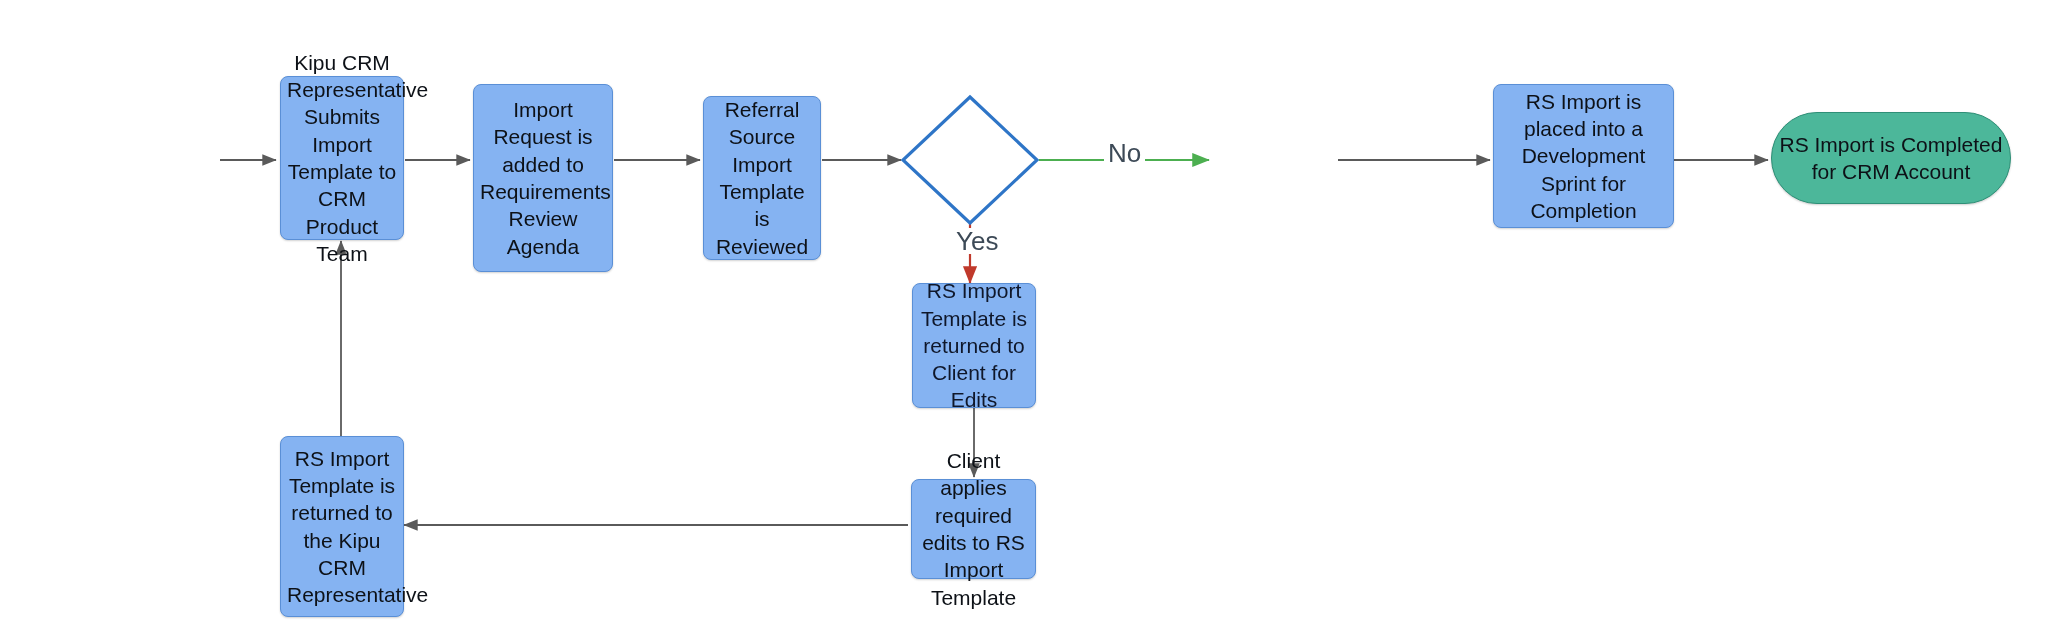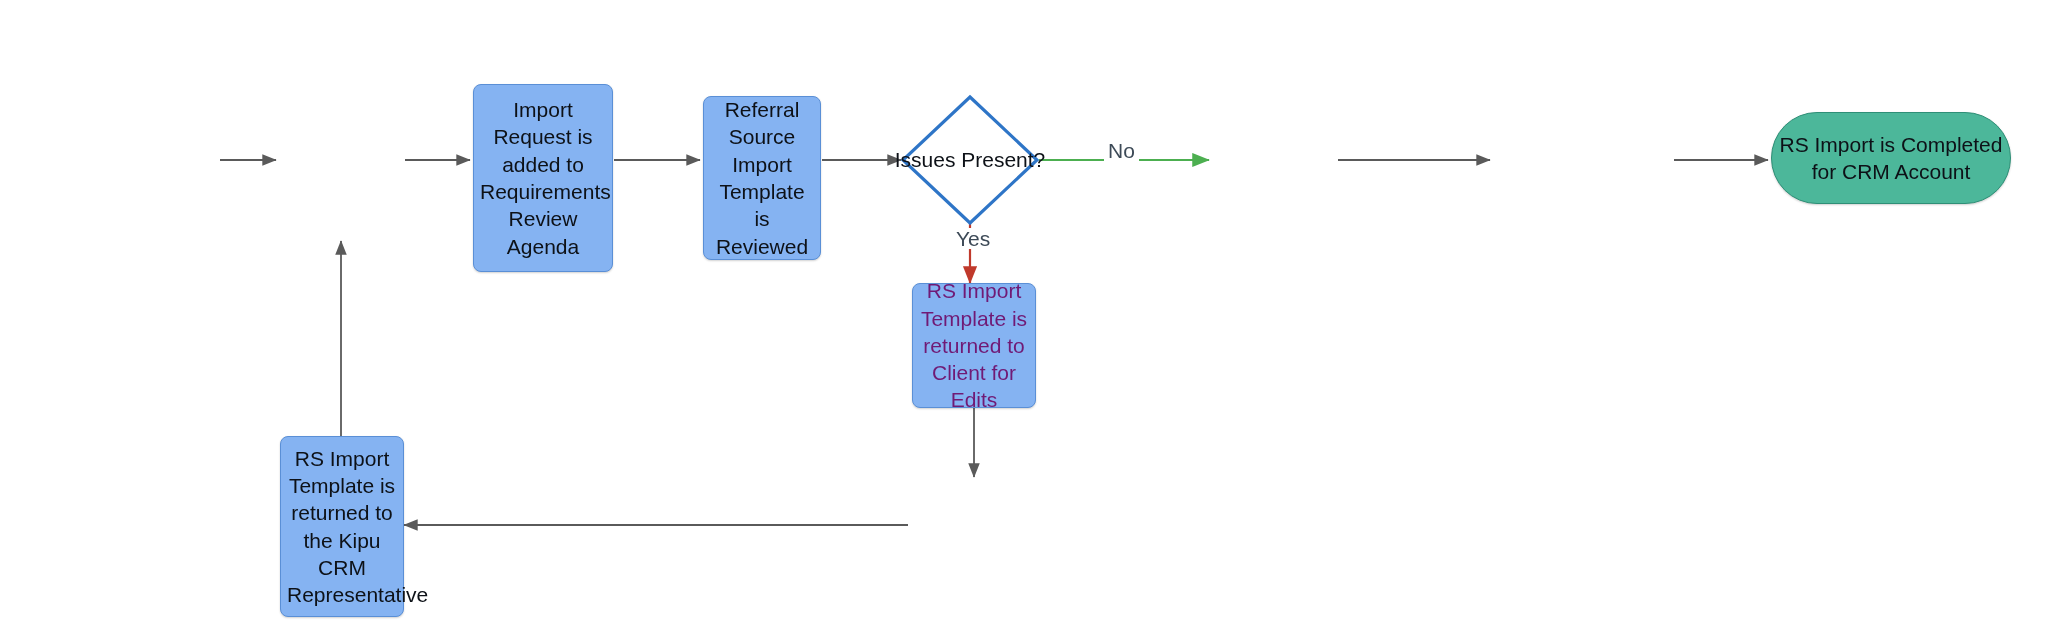--- a/index.html
+++ b/index.html
@@ -8,27 +8,27 @@
   svg.edges{position:absolute;left:0;top:0;width:2046px;height:626px;pointer-events:none;}
 
   .node{position:absolute;box-sizing:border-box;display:flex;align-items:center;
         justify-content:center;text-align:center;line-height:1.30;}
   .node span{display:block;width:100%;padding:0 6px;box-sizing:border-box;}
 
   .terminator{background:#4CB79A;border:1px solid #2f8f77;border-radius:999px;
               color:#0d1117;font-size:21px;box-shadow:0 1px 2px rgba(0,0,0,.18);}
   .process{background:#85B3F2;border:1.5px solid #5a8fd6;border-radius:8px;
            color:#0d1117;font-size:21px;box-shadow:0 1px 2px rgba(0,0,0,.18);}
-  .process.muted{color:#701a75;}
+  .process.muted{color:#0f172a;}
 
   .decision{position:absolute;display:flex;align-items:center;justify-content:center;}
   .decision .dlabel{position:relative;z-index:2;font-size:21px;color:#0d1117;
                     text-align:center;line-height:1.25;white-space:nowrap;}
 
-  .edge-label{position:absolute;font-size:21px;color:#3d4a57;background:#ffffff;
+  .edge-label{position:absolute;font-size:26px;color:#3d4a57;background:#ffffff;
               padding:0 4px;line-height:1;white-space:nowrap;}
 </style>
 </head>
 <body>
 
 <div id="canvas">
 
   <svg class="edges" viewBox="0 0 2046 626" xmlns="http://www.w3.org/2000/svg">
     <defs>
       <marker id="ar-gray" markerWidth="9" markerHeight="9" refX="7.6" refY="3.2" orient="auto" markerUnits="strokeWidth">
@@ -59,51 +59,55 @@
     </g>
 
     <g stroke="#C0392B" stroke-width="2.2" fill="none">
       <line x1="970" y1="213" x2="970" y2="283" marker-end="url(#ar-red)"></line>
     </g>
 
     <polygon points="970,97 1037,160 970,223 903,160" fill="#FFFFFF" stroke="#2E75C7" stroke-width="3.2"></polygon>
   </svg>
 
 
+  <div class="node process" style="left:280px;top:76px;width:124px;height:164px;">
+    <span>Kipu CRM Representative Submits Import Template to CRM Product Team</span>
+  </div>
 
   <div class="node process" style="left:473px;top:84px;width:140px;height:188px;">
     <span>Import Request is added to Requirements Review Agenda</span>
   </div>
 
   <div class="node process" style="left:703px;top:96px;width:118px;height:164px;">
     <span>Referral Source Import Template is Reviewed</span>
   </div>
 
-  <div class="decision" style="left:903px;top:97px;width:134px;height:126px;">
-    <div class="dlabel">
-      <span>Issues Present?</span>
-    </div>
-  </div>
 
   <div class="edge-label" style="left:1104px;top:140px;">
     <span>No</span>
   </div>
 
   <div class="edge-label" style="left:952px;top:228px;">
     <span>Yes</span>
   </div>
 
 
+  <div class="node process" style="left:1493px;top:84px;width:181px;height:144px;">
+    <span>RS Import is placed into a Development Sprint for Completion</span>
+  </div>
 
   <div class="node terminator" style="left:1771px;top:112px;width:240px;height:92px;">
     <span>RS Import is Completed for CRM Account</span>
   </div>
 
   <div class="node process muted" style="left:912px;top:283px;width:124px;height:125px;">
     <span>RS Import Template is returned to Client for Edits</span>
   </div>
 
+  <div class="node process" style="left:911px;top:479px;width:125px;height:100px;">
+    <span>Client applies required edits to RS Import Template</span>
+  </div>
 
   <div class="node process" style="left:280px;top:436px;width:124px;height:181px;">
     <span>RS Import Template is returned to the Kipu CRM Representative</span>
   </div>
 
 </div>
 
 </body></html>

